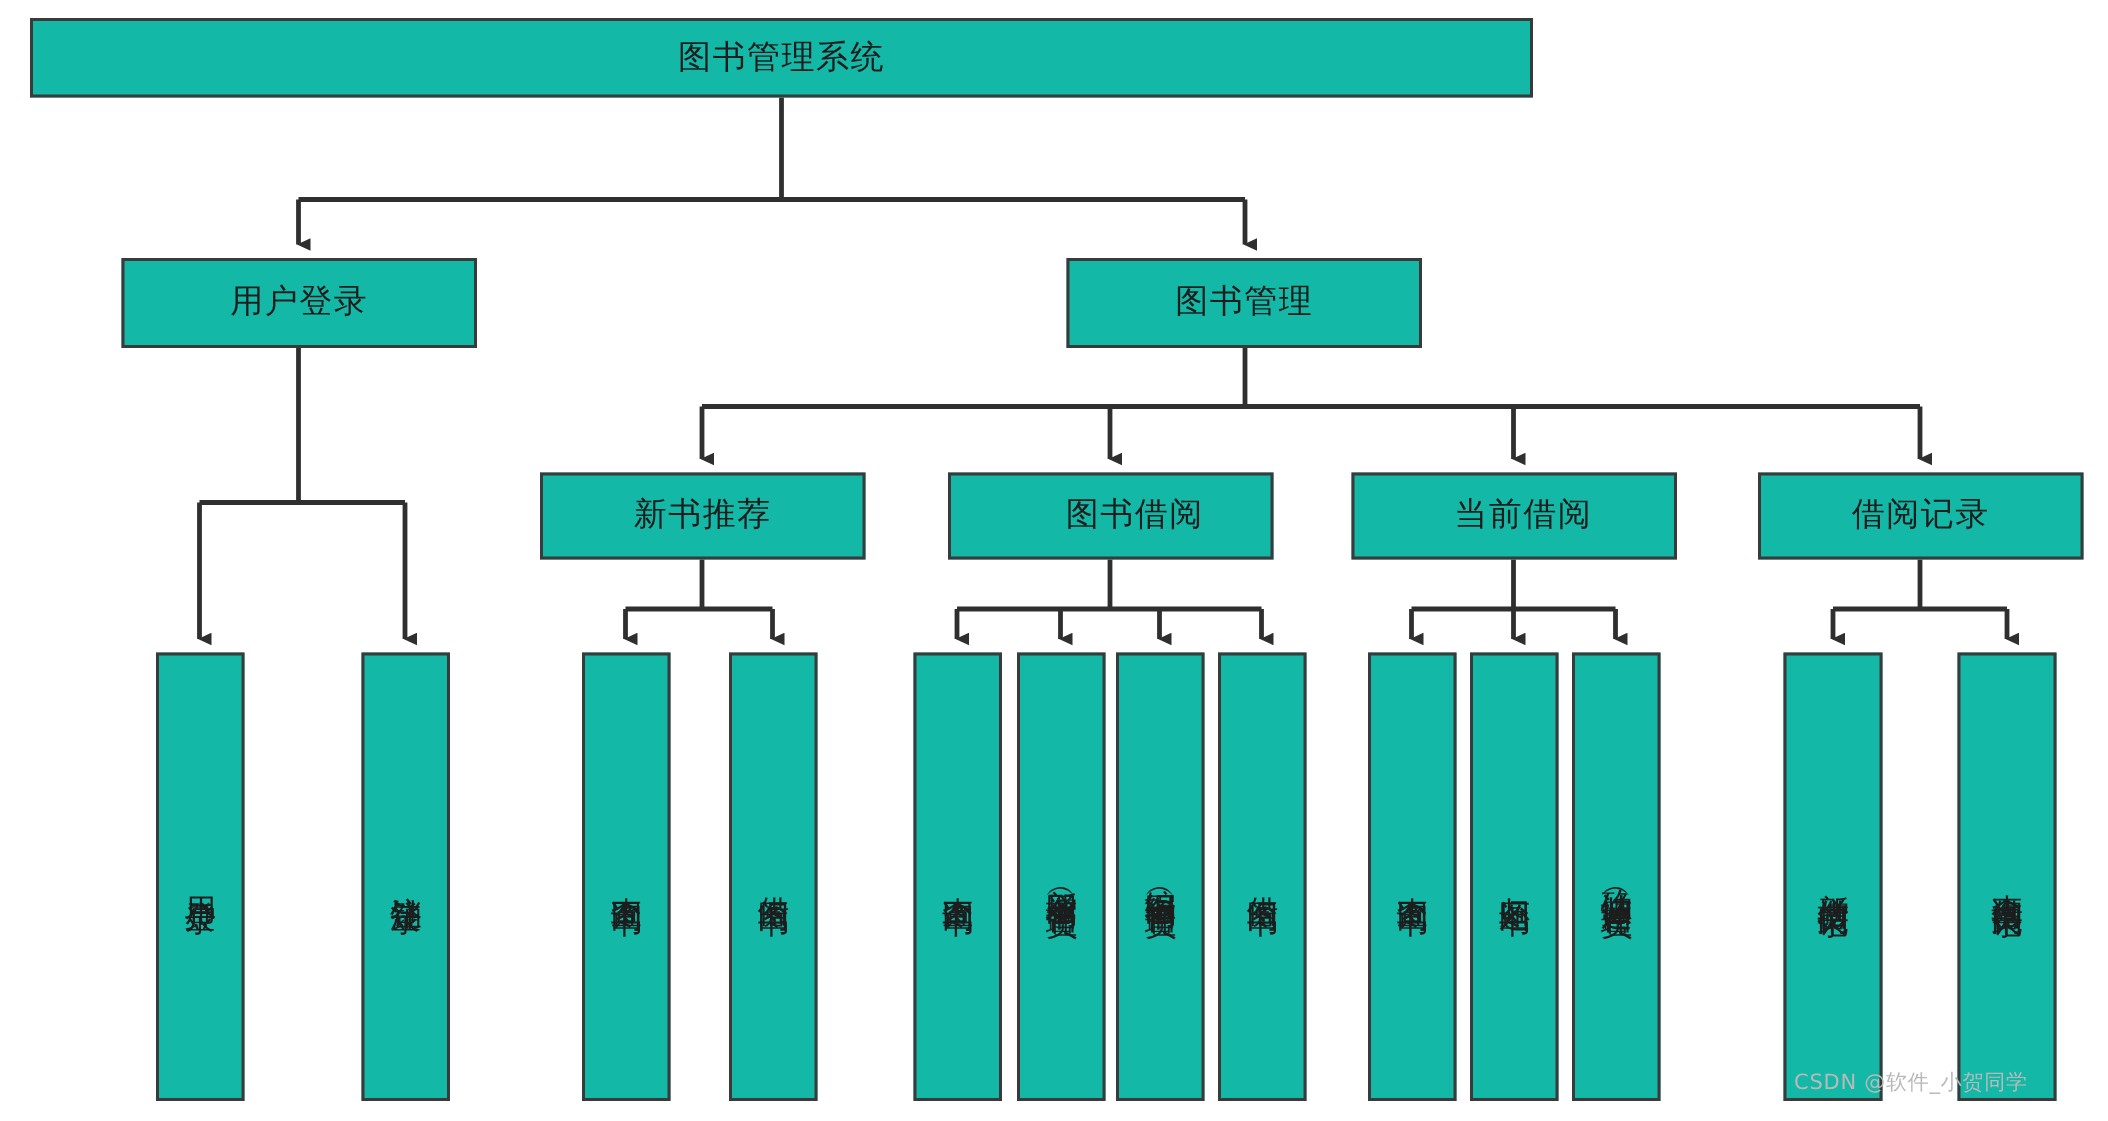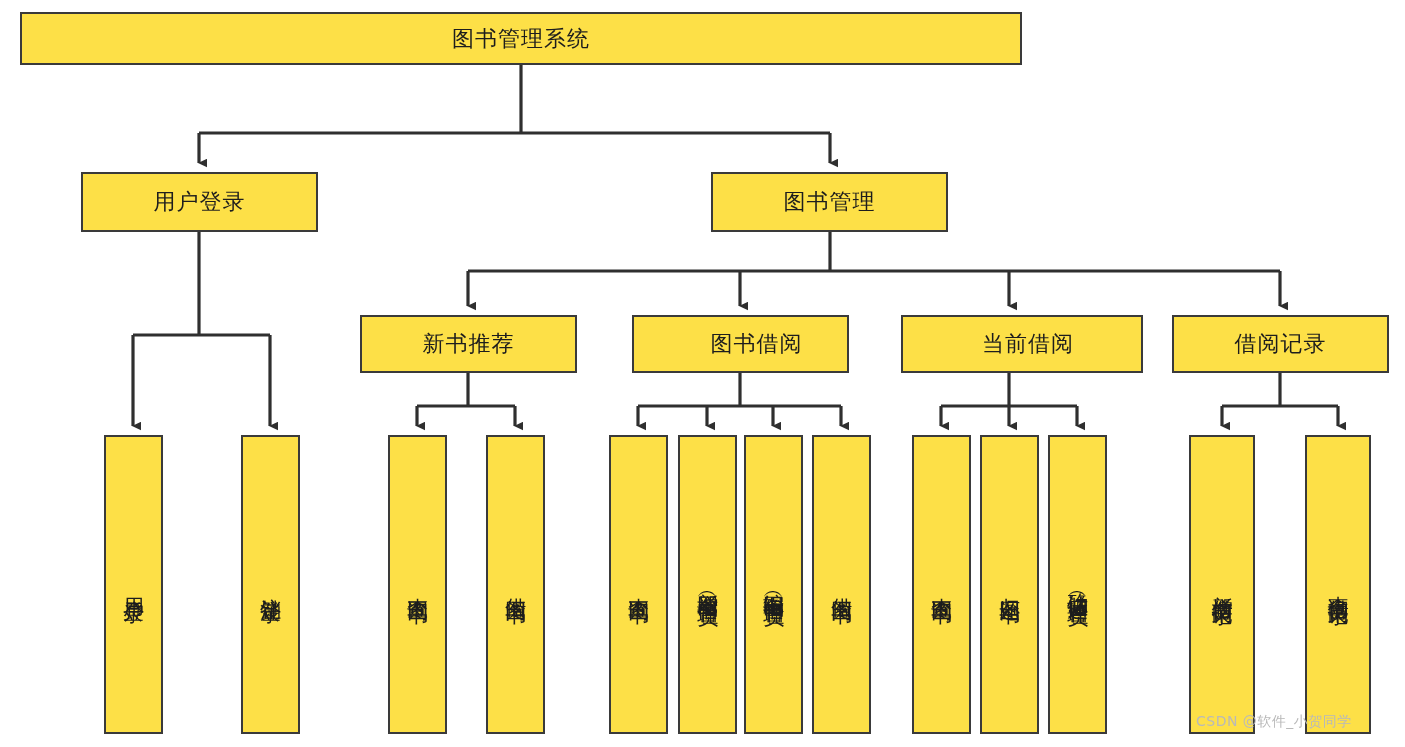--- a/index.html
+++ b/index.html
@@ -23,21 +23,21 @@
     left: 0;
     top: 0;
     width: 1405px;
     height: 747px;
     pointer-events: none;
   }
   .node {
     position: absolute;
     box-sizing: border-box;
     border: 2px solid #3a3a3a;
-    background: #fde047;
+    background: #14b8a6;
     display: flex;
     align-items: center;
     justify-content: center;
     color: #1d1d1d;
     line-height: 1.35;
     text-align: center;
   }
   .node-h {
     font-size: 22px;
     letter-spacing: 1px;
@@ -131,21 +131,21 @@
   <div class="node node-h" style="left:711px; top:172px; width:237px; height:60px;justify-content:center;">
     <span>图书管理</span>
   </div>
 
   <div class="node node-h" style="left:360px; top:315px; width:217px; height:58px;">
     <span>新书推荐</span>
   </div>
   <div class="node node-h" style="left:632px; top:315px; width:217px; height:58px;padding-left:32px;">
     <span>图书借阅</span>
   </div>
-  <div class="node node-h" style="left:901px; top:315px; width:242px; height:58px;padding-left:12px;">
+  <div class="node node-h" style="left:901px; top:315px; width:217px; height:58px;padding-left:12px;">
     <span>当前借阅</span>
   </div>
   <div class="node node-h" style="left:1172px; top:315px; width:217px; height:58px;text-align:right;">
     <span>借阅记录</span>
   </div>
 
   <div class="node node-v" style="left:104px; top:435px; width:59px; height:299px;">
     <span class="vlabel">用户登录</span>
   </div>
   <div class="node node-v" style="left:241px; top:435px; width:59px; height:299px;">

